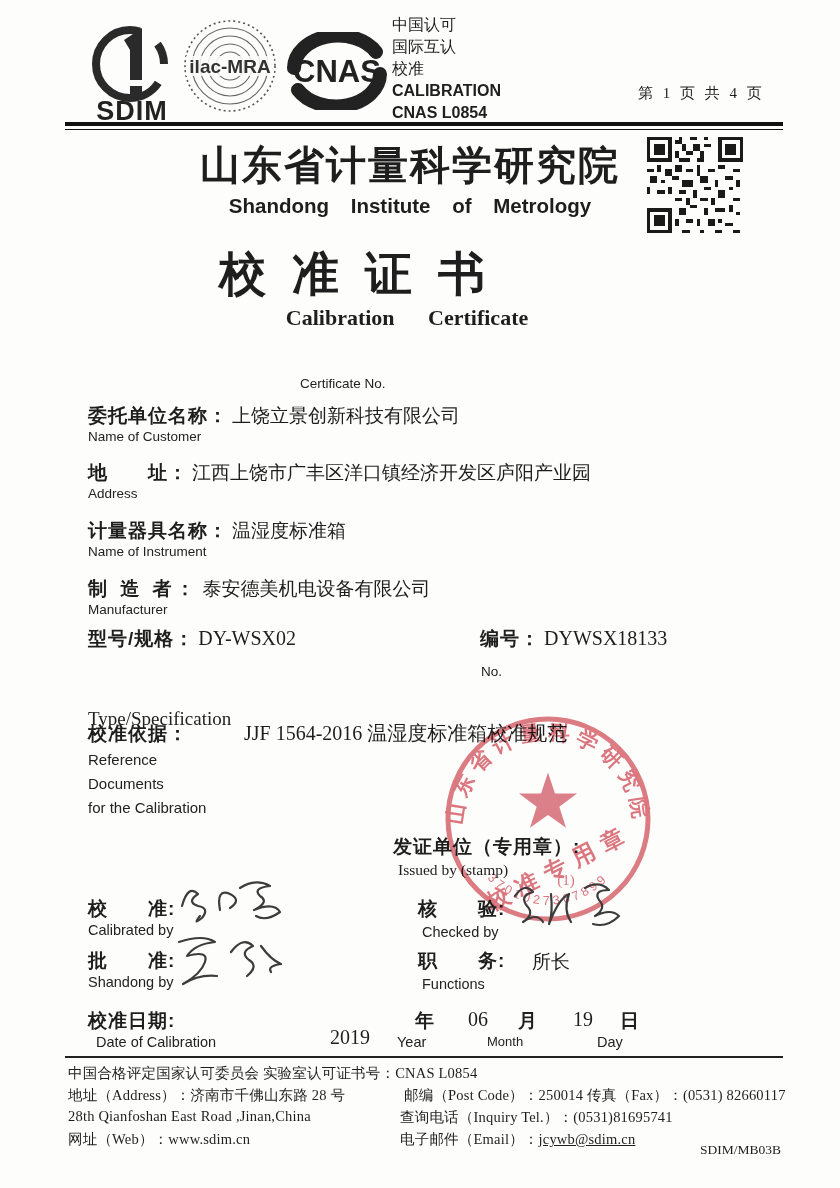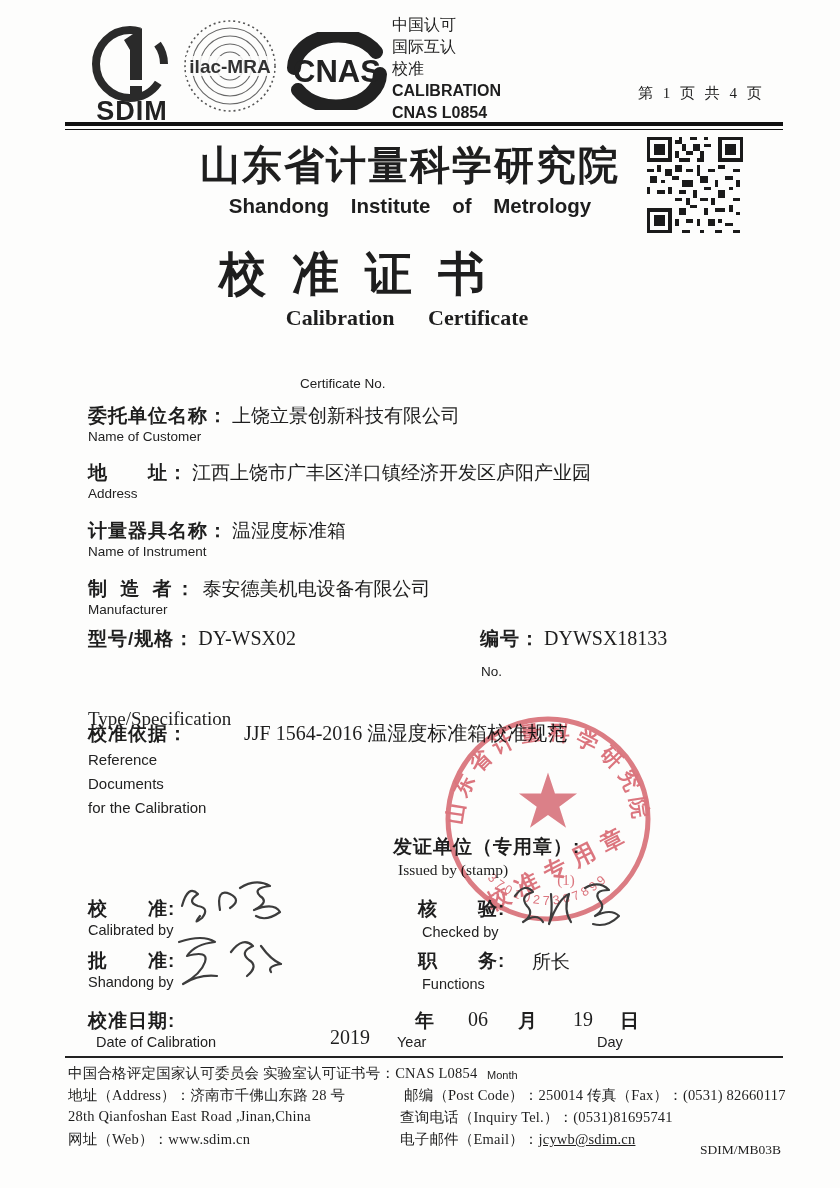--- a/index.html
+++ b/index.html
@@ -239,21 +239,21 @@
 
   <div class="abs cn-label" style="left:88px; top:1008px;">校准日期:</div>
   <div class="abs en-sub" style="left:88px; top:1034px; font-size:14.5px;margin-left:8px;">Date of Calibration</div>
 
   <div class="abs value-serif" style="left:330px; top:1008px;margin-top:18px;">2019</div>
   <div class="abs cn-label" style="left:415px; top:1008px;">年</div>
   <div class="abs en-sub" style="left:397px; top:1034px; font-size:14.5px;">Year</div>
 
   <div class="abs value-serif" style="left:468px; top:1008px;">06</div>
   <div class="abs cn-label" style="left:518px; top:1008px;">月</div>
-  <div class="abs en-sub" style="left:487px; top:1034px; font-size:11px;margin-top:35px;">Month</div>
+  <div class="abs en-sub" style="left:487px; top:1034px; font-size:13px;">Month</div>
 
   <div class="abs value-serif" style="left:573px; top:1008px;">19</div>
   <div class="abs cn-label" style="left:620px; top:1008px;">日</div>
   <div class="abs en-sub" style="left:597px; top:1034px; font-size:14.5px;">Day</div>
 
   <div class="abs rule-med" style="left:65px; top:1056px; width:718px;"></div>
 
   <div class="abs footer-line" style="left:68px; top:1064px;">中国合格评定国家认可委员会 实验室认可证书号：CNAS L0854</div>
 
   <div class="abs footer-line" style="left:68px; top:1086px;">地址（Address）：济南市千佛山东路 28 号</div>

